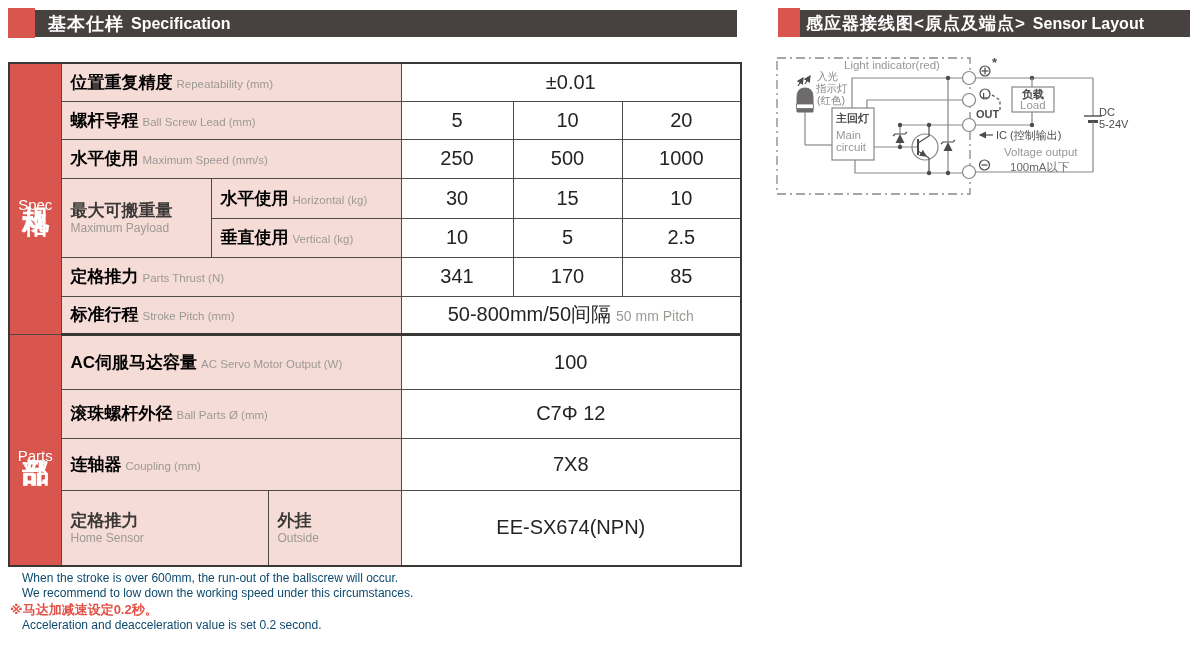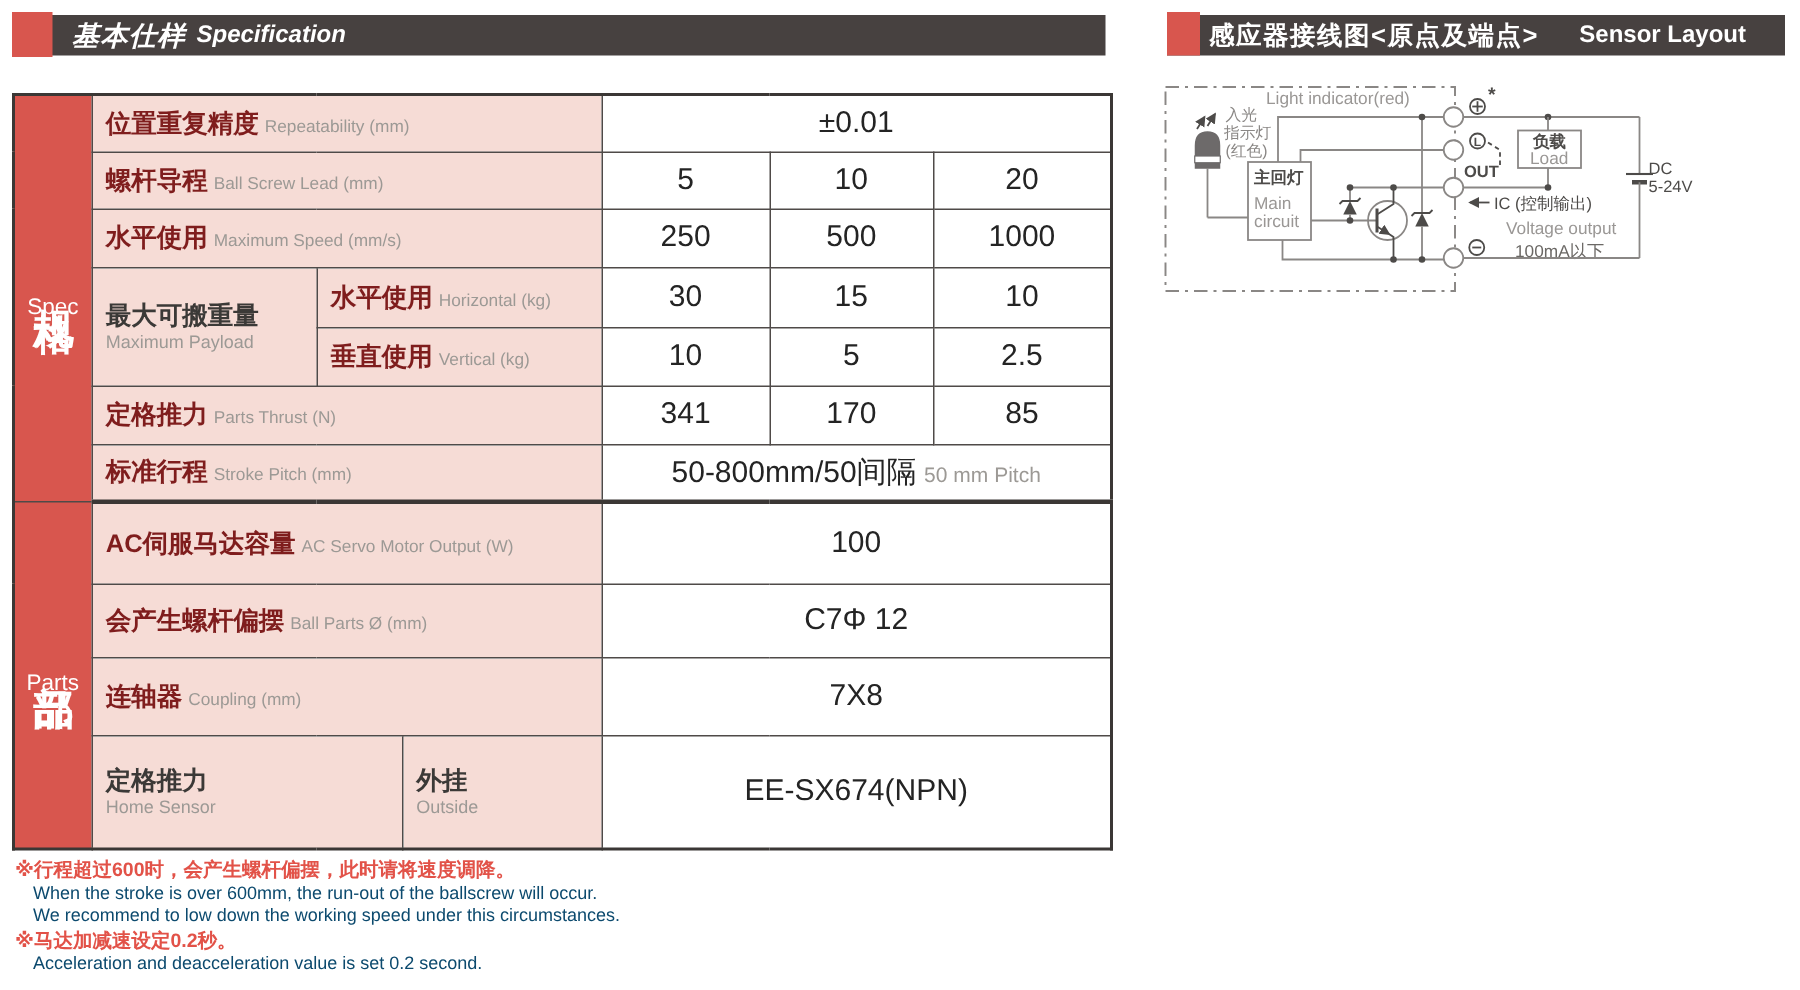--- a/index.html
+++ b/index.html
@@ -1,38 +1,38 @@
 <!DOCTYPE html>
 <html><head>
 <meta charset="utf-8">
 <style>
   html,body{margin:0;padding:0;background:#fff;}
   .page{position:relative;width:1200px;height:660px;background:#fff;overflow:hidden;
         font-family:"Liberation Sans","DejaVu Sans",sans-serif;}
 
   
   .hdr{position:absolute;height:27px;background:#474140;display:flex;align-items:center;}
-  .hdr-left{left:8px;top:10px;width:729px;padding-left:40px;box-sizing:border-box;font-style:italic;}
-  .hdr-right{left:778px;top:10px;width:412px;padding-left:28px;box-sizing:border-box;gap:20px;}
+  .hdr-left{left:8px;top:10px;width:729px;padding-left:40px;box-sizing:border-box;}
+  .hdr-right{left:778px;top:10px;width:412px;padding-left:28px;box-sizing:border-box;}
   .hdr-sq{position:absolute;background:#d8564e;}
   .sq-left{left:8px;top:8px;width:27px;height:30px;}
   .sq-right{left:778px;top:8px;width:22px;height:29px;}
   .hdr-zh{color:#fff;font-size:18px;font-weight:bold;letter-spacing:1px;white-space:nowrap;}
   .hdr-en{color:#fff;font-size:16px;font-weight:bold;margin-left:7px;white-space:nowrap;}
 
   
   table.spec{position:absolute;left:8px;top:62px;width:732px;border-collapse:collapse;
              table-layout:fixed;border:2px solid #3b3735;}
   table.spec td{border:1px solid #4f4a48;vertical-align:middle;box-sizing:border-box;}
   td.side{background:#d8564e;text-align:center;}
   td.side .side-zh{writing-mode:vertical-rl;text-orientation:upright;color:#fff;
                    font-size:27px;font-weight:bold;letter-spacing:4px;margin:0 auto;line-height:1;}
   td.side .side-en{color:#fff;font-size:15px;margin-top:4px;}
   td.lbl{background:#f6dcd6;padding-left:9px;white-space:nowrap;overflow:hidden;}
-  td.lbl .zh{font-size:17px;font-weight:bold;color:#7f1d1d;text-align:right;}
+  td.lbl .zh{font-size:17px;font-weight:bold;color:#000000;text-align:right;}
   td.lbl .en{font-size:11.5px;color:#9c9995;margin-left:4px;}
   td.lbl .stack-zh{display:block;font-size:17px;font-weight:bold;color:#3b3937;line-height:1.25;}
   td.lbl .stack-en{display:block;font-size:12px;color:#9c9995;line-height:1.2;}
   td.val{background:#fff;text-align:center;font-size:20px;color:#242424;}
   td.val .sub{font-size:14px;color:#9c9995;margin-left:5px;}
   tr.sectend td{border-bottom:3px solid #3b3735;}
   td.sectend{border-bottom:3px solid #3b3735;text-align:center;}
 
   
   .notes{position:absolute;left:10px;top:571px;}
@@ -149,21 +149,21 @@
         <div class="side-zh">部品</div>
         <div class="side-en">Parts</div>
       </td>
       <td class="lbl" colspan="3">
         <span class="zh">AC伺服马达容量</span><span class="en">AC Servo Motor Output (W)</span>
       </td>
       <td class="val" colspan="3">100</td>
     </tr>
     <tr style="height:49px">
       <td class="lbl" colspan="3">
-        <span class="zh">会产生螺杆偏摆</span><span class="en">Ball Parts Ø (mm)</span>
+        <span class="zh">滚珠螺杆外径</span><span class="en">Ball Parts Ø (mm)</span>
       </td>
       <td class="val" colspan="3">C7Φ 12</td>
     </tr>
     <tr style="height:52px">
       <td class="lbl" colspan="3">
         <span class="zh">连轴器</span><span class="en">Coupling (mm)</span>
       </td>
       <td class="val" colspan="3">7X8</td>
     </tr>
     <tr style="height:76px">
@@ -174,21 +174,20 @@
       <td class="lbl">
         <span class="stack-zh">外挂</span>
         <span class="stack-en">Outside</span>
       </td>
       <td class="val" colspan="3">EE-SX674(NPN)</td>
     </tr>
   </tbody>
     </table>
 
   <div class="notes">
-    <div class="note-red">※行程超过600时，会产生螺杆偏摆，此时请将速度调降。</div>
     <div class="note-gray">When the stroke is over 600mm, the run-out of the ballscrew will occur.</div>
     <div class="note-gray">We recommend to low down the working speed under this circumstances.</div>
     <div class="note-red">※马达加减速设定0.2秒。</div>
     <div class="note-gray">Acceleration and deacceleration value is set 0.2 second.</div>
   </div>
 
   <svg class="diagram" viewBox="0 0 428 150">
     <defs>
       <marker id="arr" markerWidth="8" markerHeight="8" refX="5" refY="3" orient="auto">
         <path d="M0,0 L6,3 L0,6 Z" fill="#4d4b49"></path>

